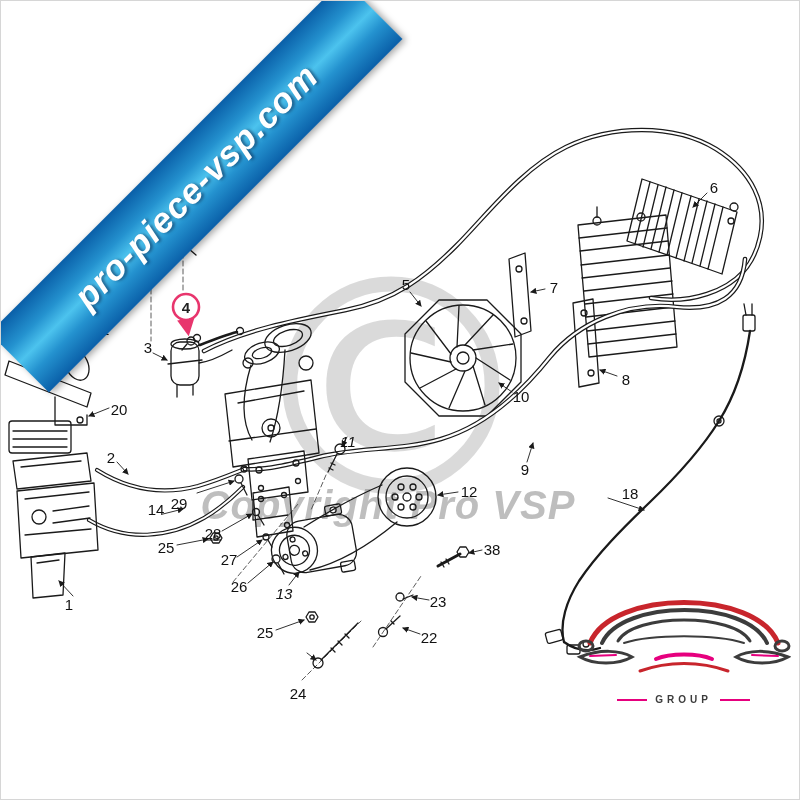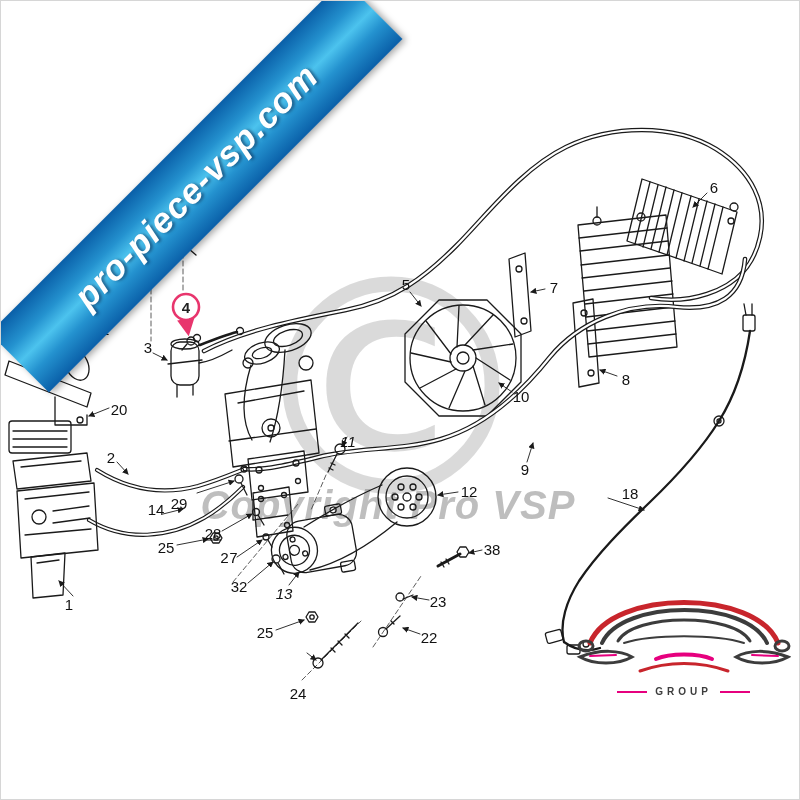--- a/index.html
+++ b/index.html
@@ -27,21 +27,21 @@
   .ribbon{position:absolute;left:-55px;top:143px;width:500px;height:84px;transform:rotate(-45deg);
         background:linear-gradient(to bottom,#0a5fa8 0%,#2492cf 30%,#4cc3ee 50%,#2492cf 70%,#0a5fa8 100%);
         display:flex;align-items:center;justify-content:center;box-shadow:2px 3px 7px rgba(0,0,0,.35);}
   .ribbon span{color:#fff;font-weight:700;font-style:italic;font-size:35px;letter-spacing:1px;
         text-shadow:2px 2px 3px rgba(10,40,80,.55);}
 
   
   .logo{position:absolute;left:575px;top:580px;width:215px;}
   .logo svg{display:block;}
   .group-row{display:flex;align-items:center;justify-content:center;gap:8px;color:#3c3c3c;
-        font-size:10px;letter-spacing:4px;font-weight:700;margin-top:5px;}
+        font-size:10px;letter-spacing:4px;font-weight:700;margin-top:13px;}
   .rule{width:30px;height:2px;background:#e6007e;}
   .brand{line-height:.92;margin-top:2px;}
   .brand-pro{margin-left:58px;font-size:44px;font-weight:800;color:#3f3f3f;}
   .brand-pro .dot{display:inline-block;width:8px;height:8px;background:#e6007e;border-radius:1px;
         margin-left:3px;margin-bottom:24px;}
   .brand-vsp{margin-left:72px;font-size:46px;font-weight:800;color:#e6007e;margin-top:-6px;}
 </style>
 </head>
 <body>
 
@@ -329,22 +329,22 @@
       <span class="part-label" data-name="part-label-15" style="left: 193px; top: 229px;">15</span>
       <span class="part-label" data-name="part-label-16" style="left: 127px; top: 248px;">16</span>
       <span class="part-label" data-name="part-label-17" style="left: 88px; top: 276px;">17</span>
       <span class="part-label" data-name="part-label-18" style="left: 597px; top: 492px; margin-left: 32px;">18</span>
       <span class="part-label" data-name="part-label-21" style="left: 491px; top: 548px;">38</span>
       <span class="part-label" data-name="part-label-22" style="left: 428px; top: 636px;">22</span>
       <span class="part-label" data-name="part-label-23" style="left: 437px; top: 600px;">23</span>
       <span class="part-label" data-name="part-label-24" style="left: 297px; top: 692px;">24</span>
       <span class="part-label" data-name="part-label-25" style="left: 165px; top: 546px;">25</span>
       <span class="part-label" data-name="part-label-25" style="left: 264px; top: 631px;">25</span>
-      <span class="part-label" data-name="part-label-26" style="left: 238px; top: 585px;">32</span>
-      <span class="part-label" data-name="part-label-27" style="left: 228px; top: 558px; font-family: Liberation Mono, monospace;">27</span>
+      <span class="part-label" data-name="part-label-26" style="left: 238px; top: 585px;">26</span>
+      <span class="part-label" data-name="part-label-27" style="left: 228px; top: 558px;">27</span>
       <span class="part-label" data-name="part-label-28" style="left: 212px; top: 532px; text-decoration: underline;">28</span>
       <span class="part-label" data-name="part-label-29" style="left: 178px; top: 494px; margin-top: 8px;">29</span>
       <span class="part-label" data-name="part-label-30" style="left: 118px; top: 408px;">20</span>
       <span class="part-label" data-name="part-label-31" style="left: 100px; top: 328px;">31</span>
     </div>
   <div class="hl-label" data-name="highlighted-part-label" style="left: 185px; top: 306px;">4</div>
 
   <div class="ribbon" data-name="site-watermark-ribbon">
     <span data-name="ribbon-text">pro-piece-vsp.com</span>
   </div>

